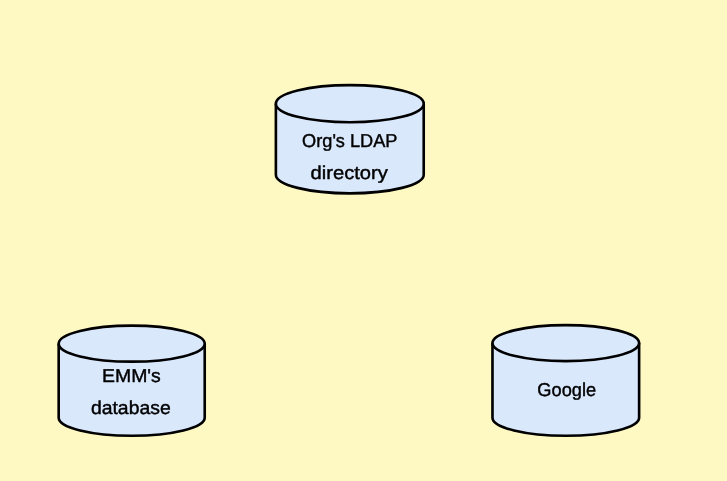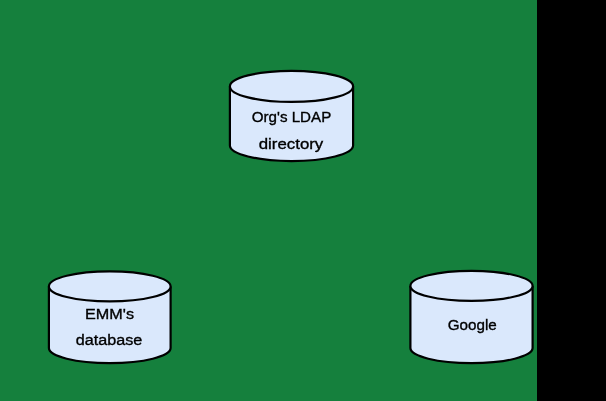--- a/index.html
+++ b/index.html
@@ -1,16 +1,16 @@
 <!DOCTYPE html>
 <html><head>
 <meta charset="utf-8">
 <style>
   html,body{margin:0;padding:0;background:#000;}
-  .wrap{position:relative;width:537px;height:401px;background:#15803d;overflow:hidden;}
+  .wrap{position:relative;width:606px;height:401px;background:#fef9c3;overflow:hidden;}
   svg{position:absolute;left:0;top:0;filter:blur(0.45px);}
   text{font-family:"Liberation Sans",sans-serif;font-size:15.5px;fill:#000;stroke:#000;stroke-width:0.35;}
 </style>
 </head>
 <body>
 <div class="wrap">
 <svg width="606" height="401" viewBox="0 0 606 401">
   <g fill="#dae8fc" stroke="#000" stroke-width="2.2">
 
     <path d="M229.9,86.4 v59.2 a61.6,15.5 0 0 0 123.2,0 v-59.2"></path>

